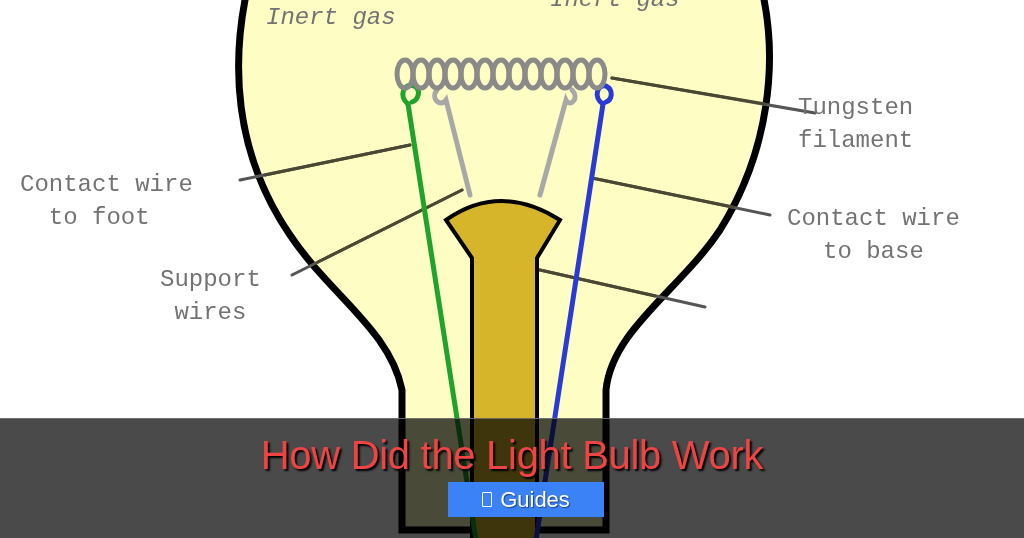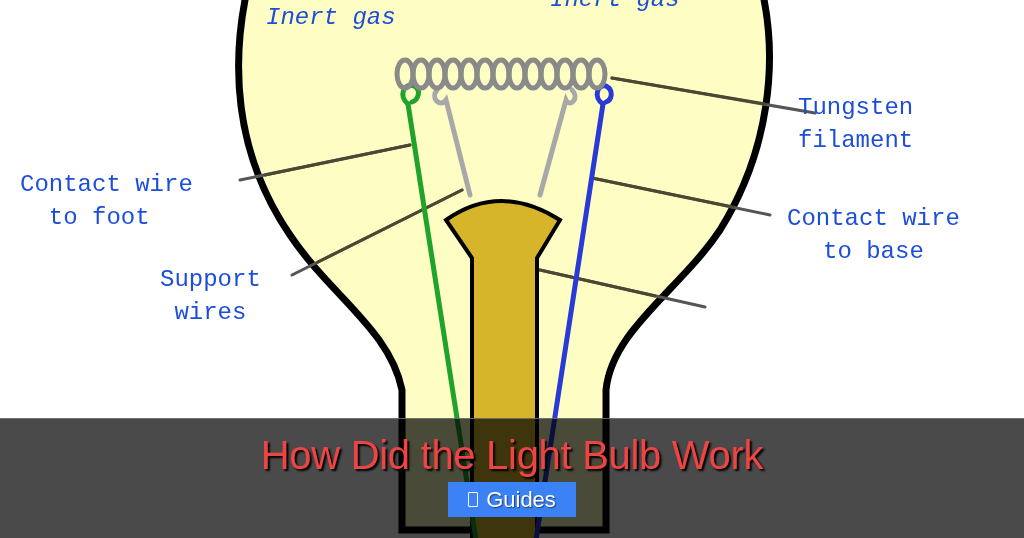--- a/index.html
+++ b/index.html
@@ -3,21 +3,21 @@
   <meta charset="utf-8">
   <style>
     * { margin: 0; padding: 0; box-sizing: border-box; }
     html, body { width: 1024px; height: 538px; overflow: hidden; background: #ffffff; }
     .stage { position: relative; width: 1024px; height: 538px; overflow: hidden; background: #ffffff; }
     svg.diagram { position: absolute; left: 0; top: 0; width: 1024px; height: 538px; }
     .label {
       position: absolute;
       font-family: "Liberation Mono", "DejaVu Sans Mono", monospace;
       font-size: 24px;
-      color: #1d4ed8;
+      color: #737373;
       line-height: 33px;
       white-space: pre;
       text-align: center;
     }
     .label.italic { font-style: italic; text-align: left; }
     .overlay {
       position: absolute;
       left: 0; top: 418px;
       width: 1024px; height: 120px;
       background: rgba(0,0,0,0.71);
@@ -29,21 +29,21 @@
       text-align: center;
       font-family: "Liberation Sans", "DejaVu Sans", sans-serif;
       font-size: 40px;
       color: #ef4444;
       text-shadow: 2px 2px 2px #000000;
       letter-spacing: -0.3px;
     }
     .badge {
       position: absolute;
       left: 448px; top: 482px;
-      width: 128px; height: 35px;
+      width: 156px; height: 35px;
       background: #3b82f6;
       display: flex; align-items: center; justify-content: center;
       gap: 8px;
       font-family: "Liberation Sans", "DejaVu Sans", sans-serif;
       font-size: 22px;
       color: #ffffff;
       text-shadow: 1px 1px 1px rgba(0,0,0,0.5);
       cursor: pointer;
     }
     .badge-icon {

